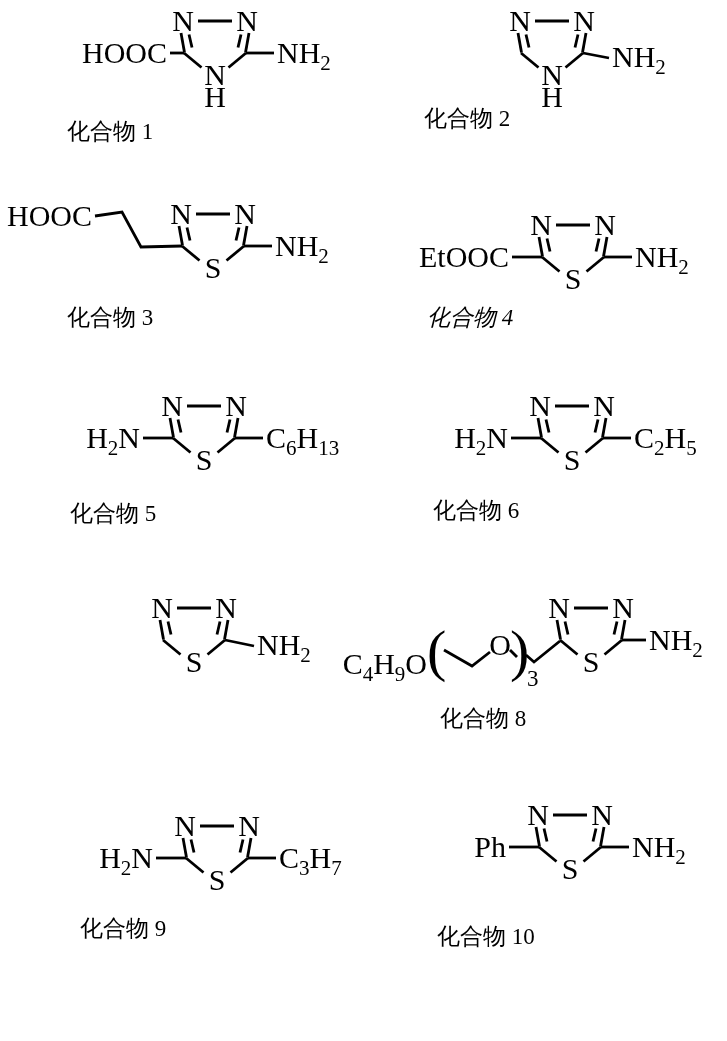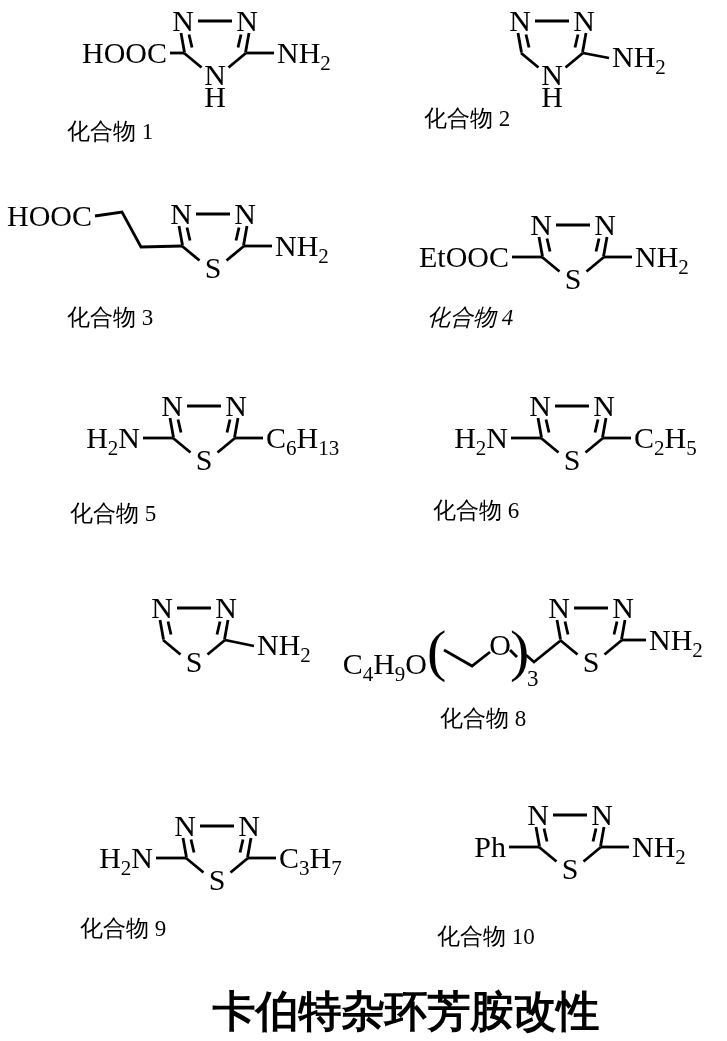--- a/index.html
+++ b/index.html
@@ -155,15 +155,14 @@
 <div class="cmp-label" style="left:67px;top:113px;">化合物 1</div>
 <div class="cmp-label" style="left:424px;top:100px;">化合物 2</div>
 <div class="cmp-label" style="left:67px;top:299px;">化合物 3</div>
 <div class="cmp-label" style="left:427px;top:299px;font-style:italic;">化合物 4</div>
 <div class="cmp-label" style="left:70px;top:495px;">化合物 5</div>
 <div class="cmp-label" style="left:433px;top:492px;">化合物 6</div>
 <div class="cmp-label" style="left:440px;top:700px;">化合物 8</div>
 <div class="cmp-label" style="left:80px;top:910px;">化合物 9</div>
 <div class="cmp-label" style="left:437px;top:918px;">化合物 10</div>
 
-<div class="caption">卡伯特杂环芳胺改性</div>
 
 </div>
 
 </body></html>

